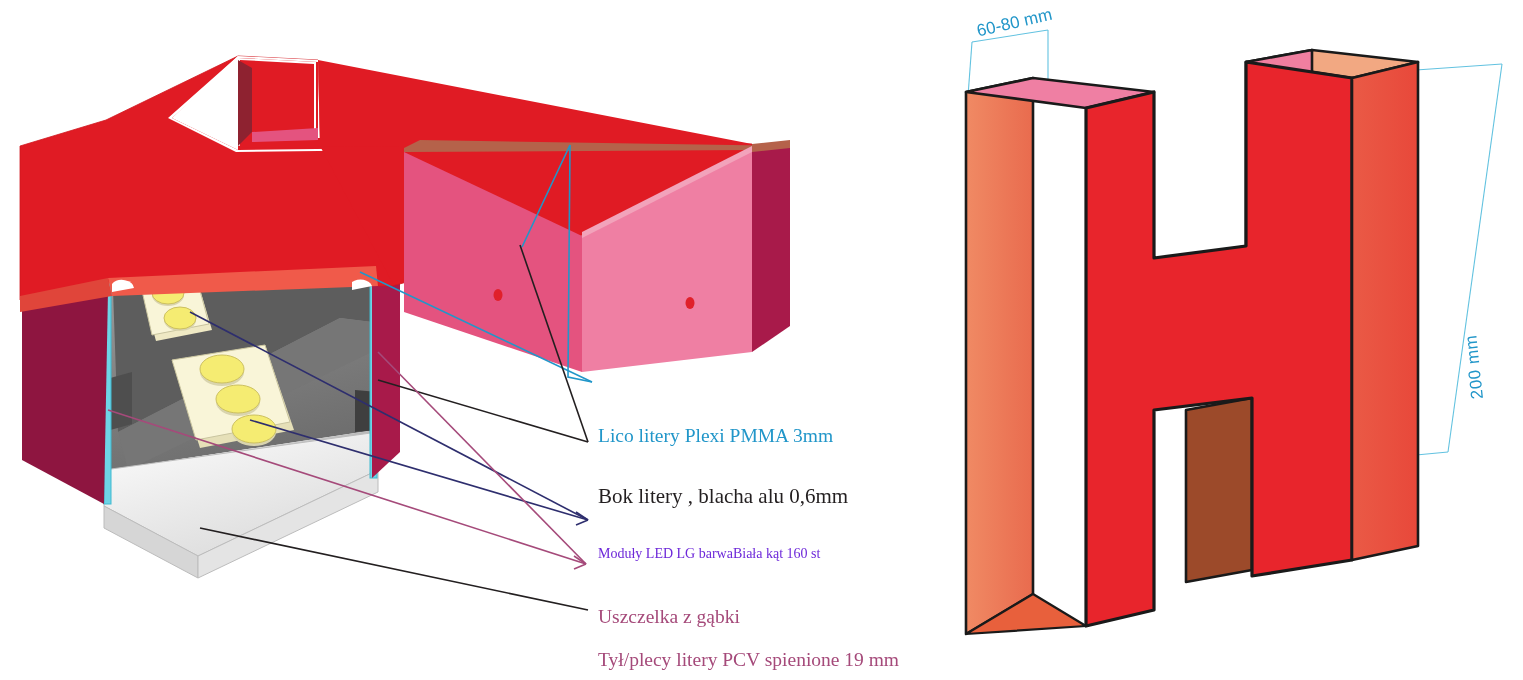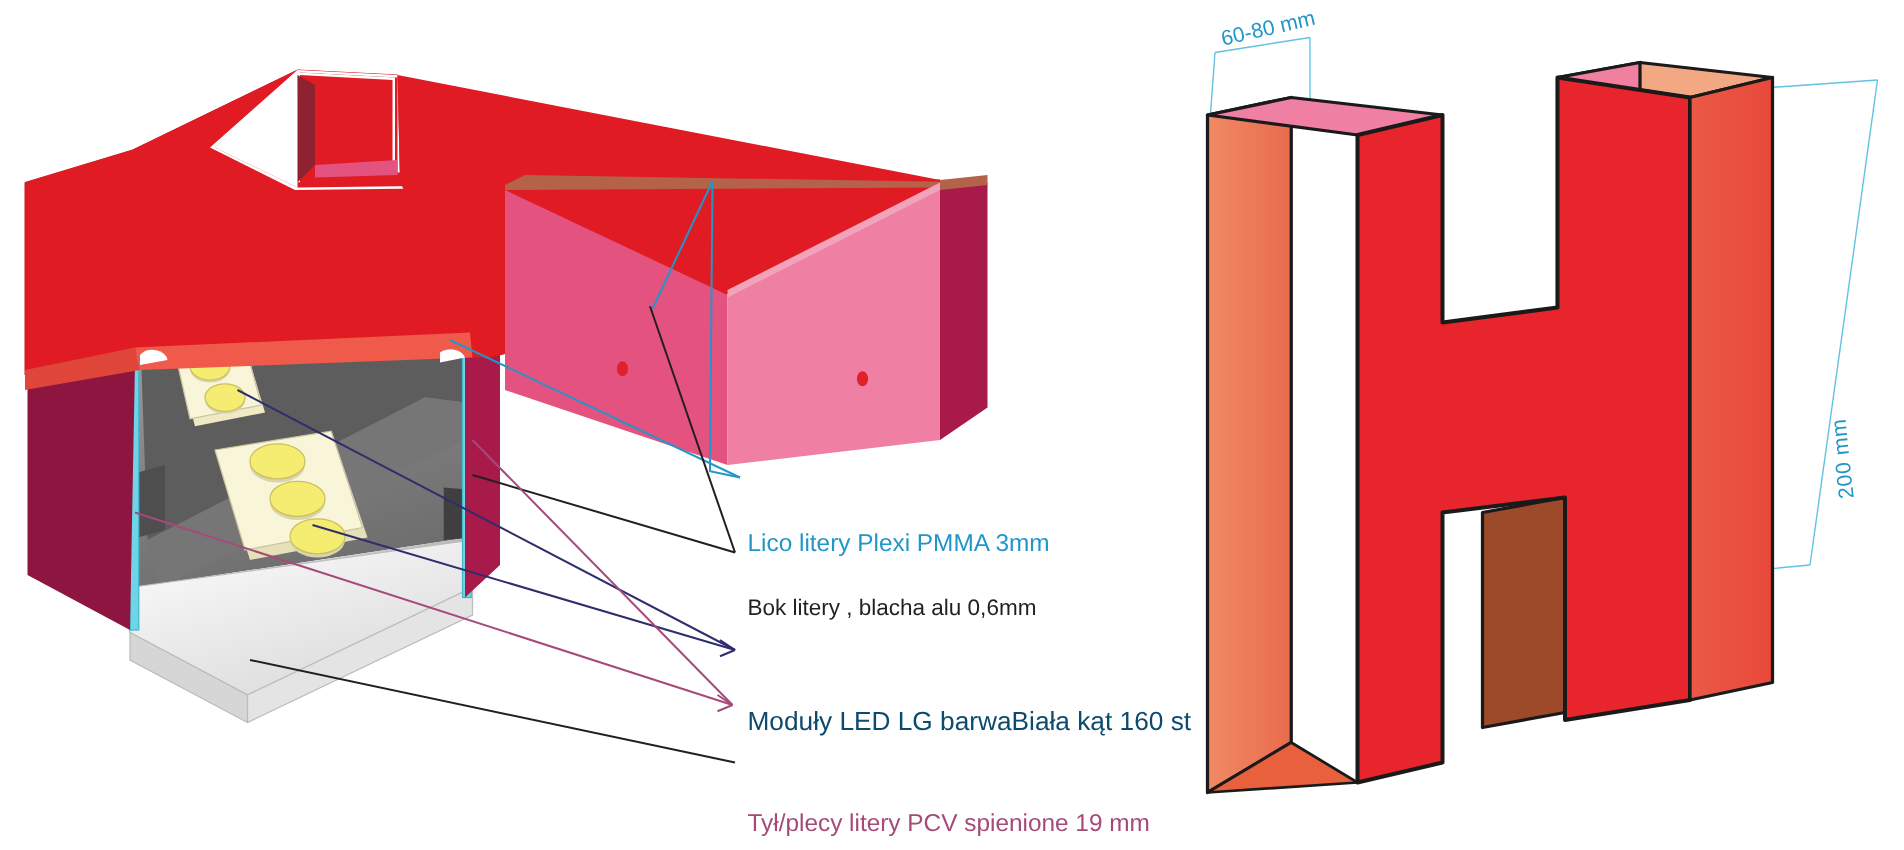--- a/index.html
+++ b/index.html
@@ -8,27 +8,27 @@
     background:#ffffff;
     font-family:"Liberation Sans", sans-serif;
     overflow:hidden;
     position:relative;
   }
   #stage{position:absolute;left:0;top:0;width:1523px;height:680px;}
   svg.layer{position:absolute;left:0;top:0;width:1523px;height:680px;}
   .lbl{
     position:absolute;
     white-space:pre;
-    font-family:Liberation Sans, sans-serif;
+    font-family:Liberation Serif, serif;
     line-height:1.30;
     text-align:center;
   }
   .lbl-blue{color:#2196c9;font-size:19.5px;}
-  .lbl-black{color:#231f20;font-size:18px;}
-  .lbl-navy{color:#0c4a6e;font-size:21px;}
+  .lbl-black{color:#231f20;font-size:21px;}
+  .lbl-navy{color:#6d28d9;font-size:14px;}
   .lbl-plum{color:#a54a7a;font-size:19.5px;}
   .dim{
     position:absolute;
     color:#2196c9;
     font-size:17px;
     white-space:pre;
     font-family:"Liberation Sans", sans-serif;
   }
   #dim-depth{left:975px;top:22px;transform:rotate(-13deg);transform-origin:0 0;}
   #dim-height{left:1468px;top:400px;transform:rotate(-96deg);transform-origin:0 0;letter-spacing:0.5px;}
@@ -239,20 +239,23 @@
   </div>
 
   <div class="lbl lbl-black" style="left:598px;top:428px;">
     <div>Bok litery , blacha alu 0,6mm</div>
   </div>
 
   <div class="lbl lbl-navy" style="left:598px;top:509px;">
     <div>Moduły LED LG barwaBiała kąt 160 st</div>
   </div>
 
+  <div class="lbl lbl-plum" style="left:598px;top:553px;">
+    <div>Uszczelka z gąbki</div>
+  </div>
 
   <div class="lbl lbl-plum" style="left:598px;top:596px;">
     <div>Tył/plecy litery PCV spienione 19 mm</div>
   </div>
 
   <div class="dim" id="dim-depth">60-80 mm</div>
 
   <div class="dim" id="dim-height">200 mm</div>
 
 </div>

